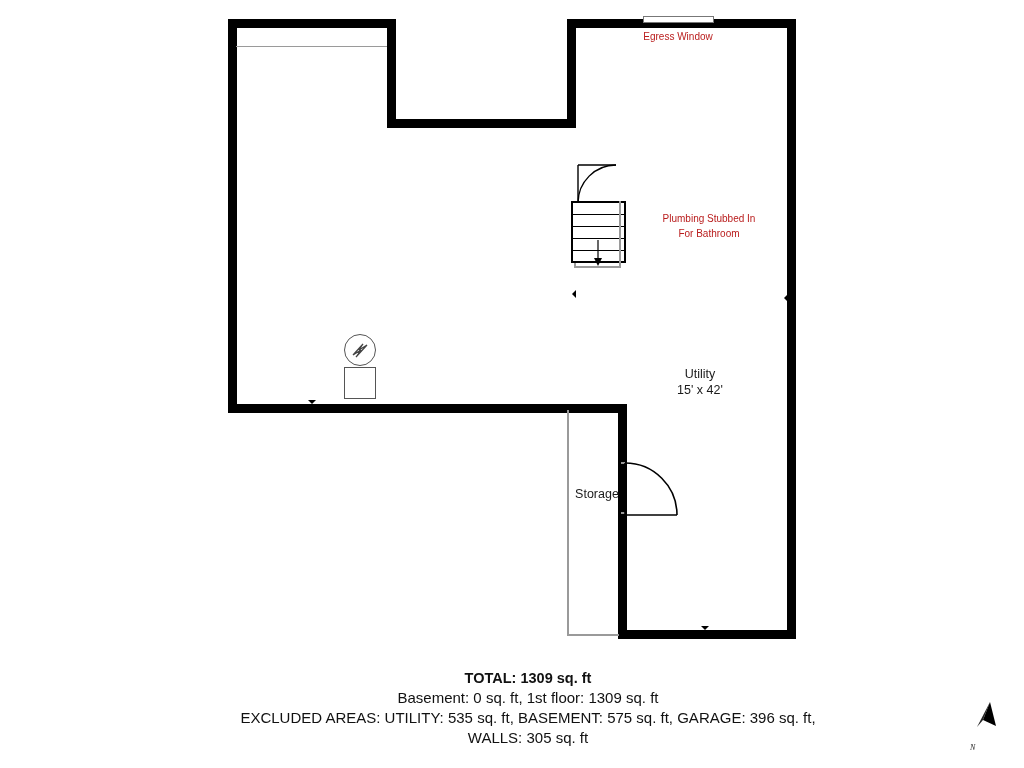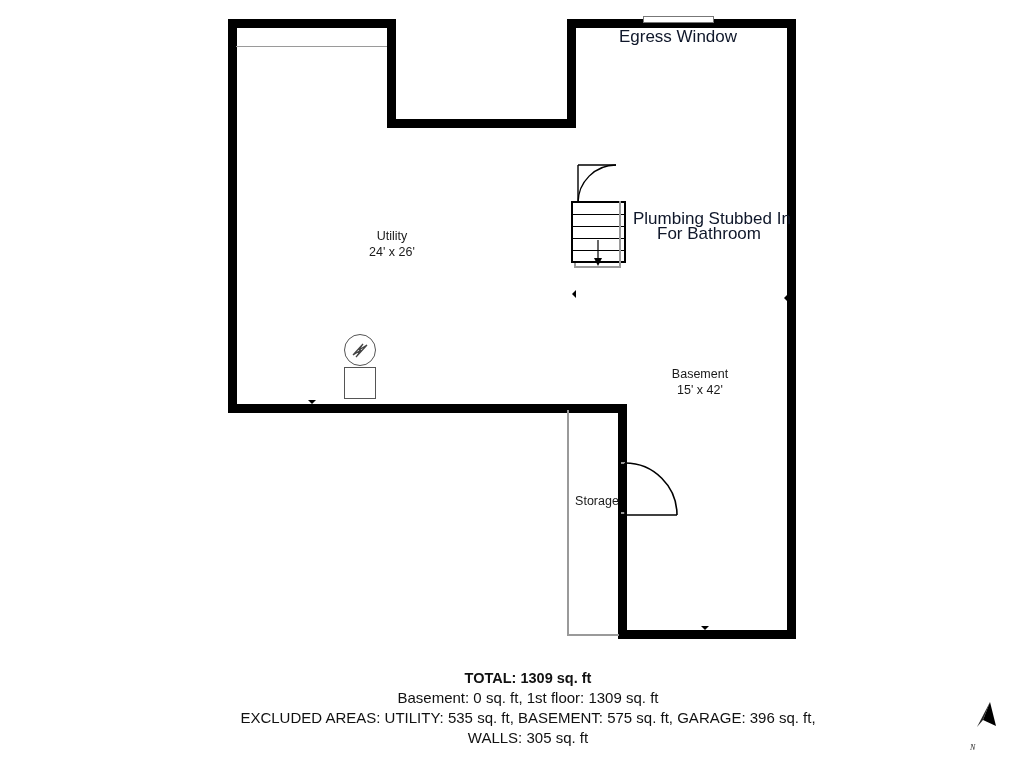--- a/index.html
+++ b/index.html
@@ -36,23 +36,23 @@
     font-size: 12.5px;
     line-height: 16px;
     color: #1a1a1a;
     white-space: nowrap;
   }
   .room-label .name { display: block; }
   .room-label .dims { display: block; }
   .note-label {
     position: absolute;
     text-align: center;
-    font-size: 17px;
+    font-size: 10px;
     line-height: 15px;
-    color: #0f172a;
+    color: #b91c1c;
     white-space: nowrap;
   }
   .summary {
     position: absolute;
     left: 16px;
     top: 668px;
     width: 1024px;
     text-align: center;
     color: #111111;
   }
@@ -202,31 +202,27 @@
 
   <div class="note-label" style="left:603px; top:29px; width:150px;">
     <span>Egress Window</span>
   </div>
 
   <div class="note-label" style="left:633px; top:211px; width:152px;">
     <span>Plumbing Stubbed In</span><br>
     <span>For Bathroom</span>
   </div>
 
-  <div class="room-label" style="left:317px; top:228px; width:150px;">
+
+  <div class="room-label" style="left:625px; top:366px; width:150px;">
     <span class="name">Utility</span>
-    <span class="dims">24' x 26'</span>
-  </div>
-
-  <div class="room-label" style="left:625px; top:366px; width:150px;">
-    <span class="name">Basement</span>
     <span class="dims">15' x 42'</span>
   </div>
 
-  <div class="room-label" style="left:542px; top:486px; width:110px;margin-top:7px;">
+  <div class="room-label" style="left:542px; top:486px; width:110px;">
     <span class="name">Storage</span>
   </div>
 
   <div class="summary">
     <div class="total">TOTAL: 1309 sq. ft</div>
     <div class="line">Basement: 0 sq. ft, 1st floor: 1309 sq. ft</div>
     <div class="line">EXCLUDED AREAS: UTILITY: 535 sq. ft, BASEMENT: 575 sq. ft, GARAGE: 396 sq. ft,</div>
     <div class="line">WALLS: 305 sq. ft</div>
   </div>
 

